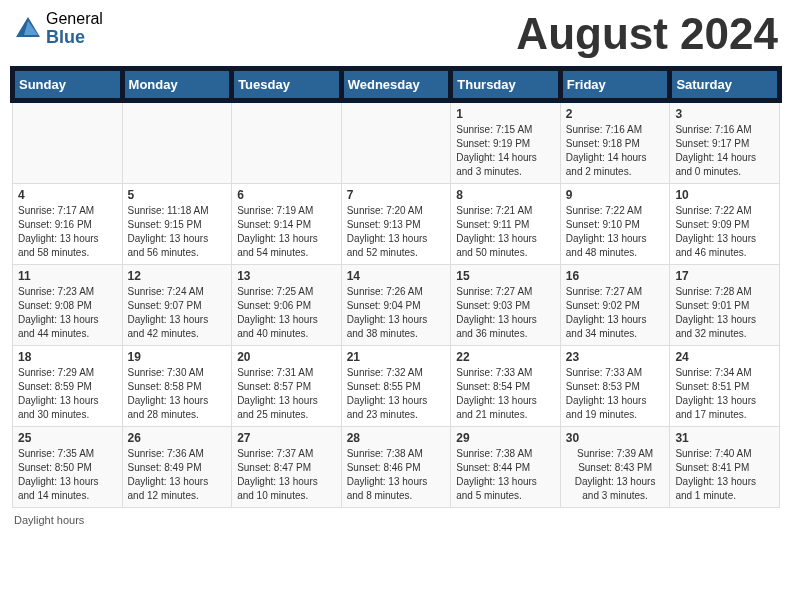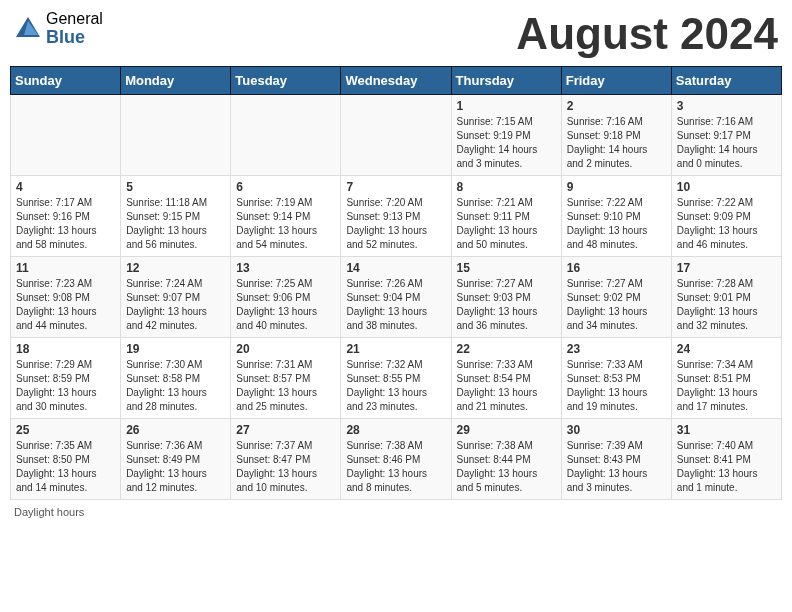--- a/index.html
+++ b/index.html
@@ -54,21 +54,21 @@
       border-collapse: collapse;
       border: 1px solid #ccc;
     }
     thead tr th {
       background-color: #2a6496;
       color: white;
       font-size: 13px;
       font-weight: bold;
       padding: 6px 4px;
       text-align: left;
-      border: 1px solid #0f172a;
+      border: 5px solid #0f172a;
     }
     tbody tr td {
       vertical-align: top;
       border: 1px solid #ddd;
       padding: 4px 5px;
       font-size: 10.5px;
       color: #333;
       width: calc(100% / 7);
       height: 80px;
       background: #fff;
@@ -343,21 +343,21 @@
         </td>
         <td>
           <span class="day-number">29</span>
           <div class="day-info" style="white-space: pre-line;">Sunrise: 7:38 AM
 Sunset: 8:44 PM
 Daylight: 13 hours
 and 5 minutes.</div>
         </td>
         <td>
           <span class="day-number">30</span>
-          <div class="day-info" style="white-space: pre-line;">Sunrise: 7:39 AM
+          <div class="day-info" style="white-space: pre-line; text-align: center;">Sunrise: 7:39 AM
 Sunset: 8:43 PM
 Daylight: 13 hours
 and 3 minutes.</div>
         </td>
         <td>
           <span class="day-number">31</span>
           <div class="day-info" style="white-space: pre-line;">Sunrise: 7:40 AM
 Sunset: 8:41 PM
 Daylight: 13 hours
 and 1 minute.</div>

